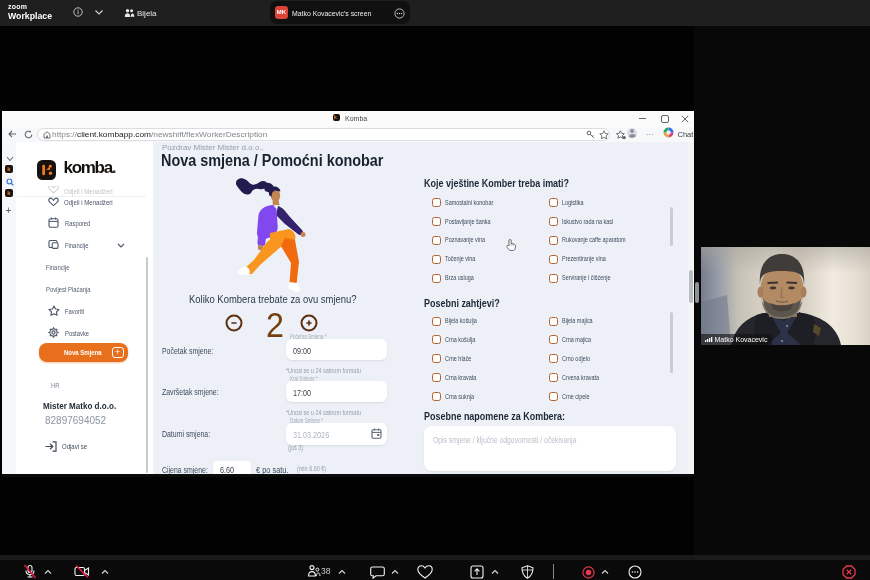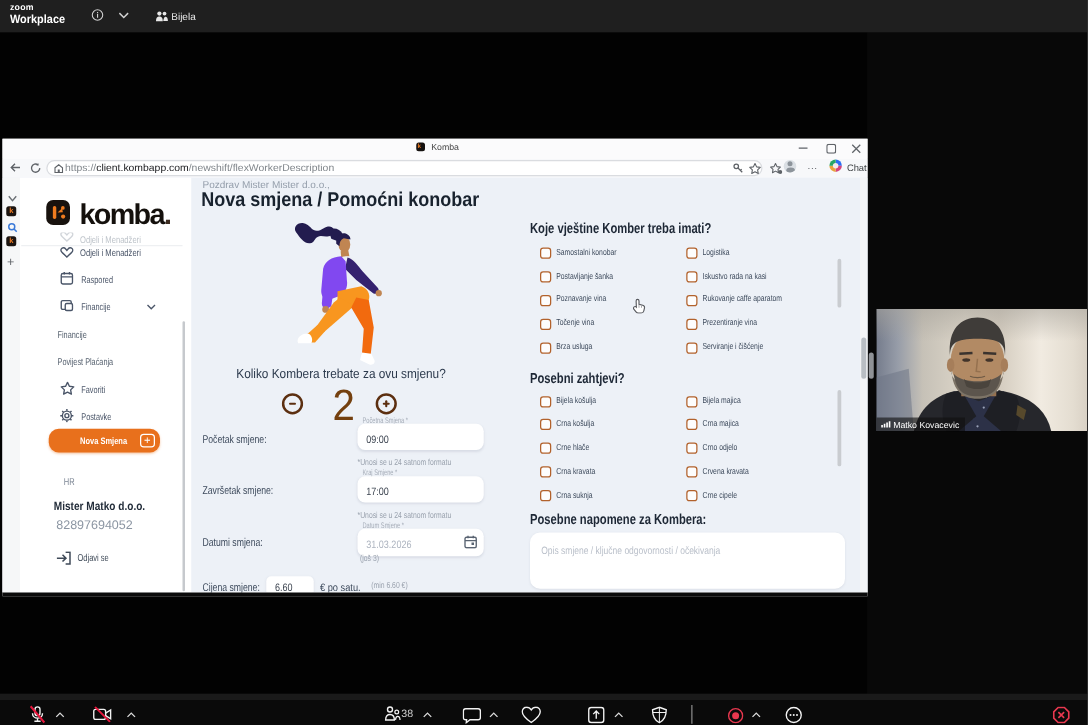--- a/index.html
+++ b/index.html
@@ -33,20 +33,30 @@
         <path d="M1.5 1.5 L5 5 L8.5 1.5" fill="none" stroke="#cfcfcf" stroke-width="1.2"></path>
       </svg>
     <svg class="abs" style="left:124px;top:8px;" width="11" height="10" viewBox="0 0 11 10">
         <circle cx="3.5" cy="2.8" r="1.7" fill="#e8e8e8"></circle>
         <path d="M0.8 9 C0.8 6 2 5.2 3.5 5.2 C5 5.2 6.2 6 6.2 9 Z" fill="#e8e8e8"></path>
         <circle cx="7.6" cy="2.8" r="1.5" fill="#e8e8e8"></circle>
         <path d="M6.6 8.8 C7 5.8 8 5.4 8.3 5.4 C9.5 5.4 10.3 6.2 10.3 8.8 Z" fill="#e8e8e8"></path>
       </svg>
     <div class="abs" style="left:137px;top:8.5px;color:#e8e8e8;font-size:8px;">Bijela</div>
 
+    <div class="abs" style="left:270px;top:1px;width:140px;height:23px;background:#101010;border-radius:7px;">
+      <div class="abs" style="left:5px;top:5px;width:13px;height:13px;background:#dc4437;border-radius:3px;color:#fff;font-size:6px;font-weight:bold;text-align:center;line-height:13px;">MK</div>
+      <div class="abs" style="left:22px;top:8px;color:#ededed;font-size:8px;transform:scaleX(0.86);transform-origin:0 0;white-space:nowrap;">Matko Kovacevic's screen</div>
+      <svg class="abs" style="left:124px;top:6.5px;" width="11" height="11" viewBox="0 0 11 11">
+          <circle cx="5.5" cy="5.5" r="4.6" fill="none" stroke="#cfcfcf" stroke-width="0.9"></circle>
+          <circle cx="3.4" cy="5.5" r="0.7" fill="#cfcfcf"></circle>
+          <circle cx="5.5" cy="5.5" r="0.7" fill="#cfcfcf"></circle>
+          <circle cx="7.6" cy="5.5" r="0.7" fill="#cfcfcf"></circle>
+        </svg>
+    </div>
   </div>
 
   <div class="abs" style="left:0;top:26px;width:694px;height:529px;background:#020202;"></div>
   <div class="abs" style="left:694px;top:26px;width:176px;height:529px;background:#080808;"></div>
 
   <div class="abs" style="left:2px;top:111px;width:692px;height:366px;background:#fff;">
 
     <div class="abs" style="left:0;top:0;width:692px;height:15.5px;background:#fbfbfc;">
       <div class="abs" style="left:330.5px;top:2.5px;width:7px;height:7px;background:#161210;border-radius:2px;">
           <div class="abs" style="left:1.5px;top:1.5px;width:4px;height:4px;color:#f07c22;font-size:5px;font-weight:bold;line-height:4px;">k</div>
@@ -127,21 +137,21 @@
       <div class="abs" style="left:143.5px;top:115px;width:2.5px;height:216px;background:#c6c9cd;border-radius:2px;"></div>
 
       <div class="abs" style="left:35px;top:17.5px;width:19px;height:20px;background:#18120e;border-radius:5.5px;">
         <svg width="19" height="20" viewBox="0 0 18 19">
             <rect x="5" y="4.6" width="2.6" height="9.8" rx="1.2" fill="#ef7b1f"></rect>
             <path d="M8.6 9.5 L12 6.2 L12.6 9.3 Z" fill="#ef7b1f"></path>
             <circle cx="12.6" cy="6" r="1.4" fill="#ef7b1f"></circle>
             <circle cx="12.8" cy="12.6" r="1.6" fill="#ef7b1f"></circle>
           </svg>
       </div>
-      <div class="abs" style="left:61.5px;top:16px;font-size:23px;font-weight:bold;color:#14100c;letter-spacing:-1.3px;">komba<span style="color:#3c2c20;">.</span></div>
+      <div class="abs" style="left:61.5px;top:16px;font-size:17px;font-weight:bold;color:#14100c;letter-spacing:-1.3px;">komba<span style="color:#3c2c20;">.</span></div>
 
       <div class="abs" style="left:15px;top:53.5px;width:129px;height:1px;background:#eef0f2;"></div>
       <svg class="abs" style="left:46px;top:44px;opacity:0.4;" width="11" height="8" viewBox="0 0 11 8">
           <path d="M1 0.5 C1.8 -0.5 3.6 -0.4 4.4 0.7 L5.5 2 L6.6 0.7 C7.4 -0.4 9.2 -0.5 10 0.5 C10.6 1.6 10 2.8 9 3.6 L5.5 6.9 L2 3.6 C1 2.8 0.4 1.6 1 0.5 Z" fill="none" stroke="#8b95a1" stroke-width="1.1"></path>
         </svg>
       <div class="slab" style="left:62px;top:44.5px;opacity:0.65;color:#9aa3ad;transform:scaleX(0.78);">Odjeli i Menadžeri</div>
       <svg class="abs" style="left:46px;top:55px;" width="11" height="10" viewBox="0 0 11 10">
           <path d="M1 2.2 C1.8 0.8 3.6 0.9 4.4 2 L5.5 3.3 L6.6 2 C7.4 0.9 9.2 0.8 10 2.2 C10.6 3.3 10 4.5 9 5.3 L5.5 8.6 L2 5.3 C1 4.5 0.4 3.3 1 2.2 Z" fill="none" stroke="#4a5568" stroke-width="1.1"></path>
         </svg>
       <div class="slab" style="left:62px;top:56px;transform:scaleX(0.78);">Odjeli i Menadžeri</div>

